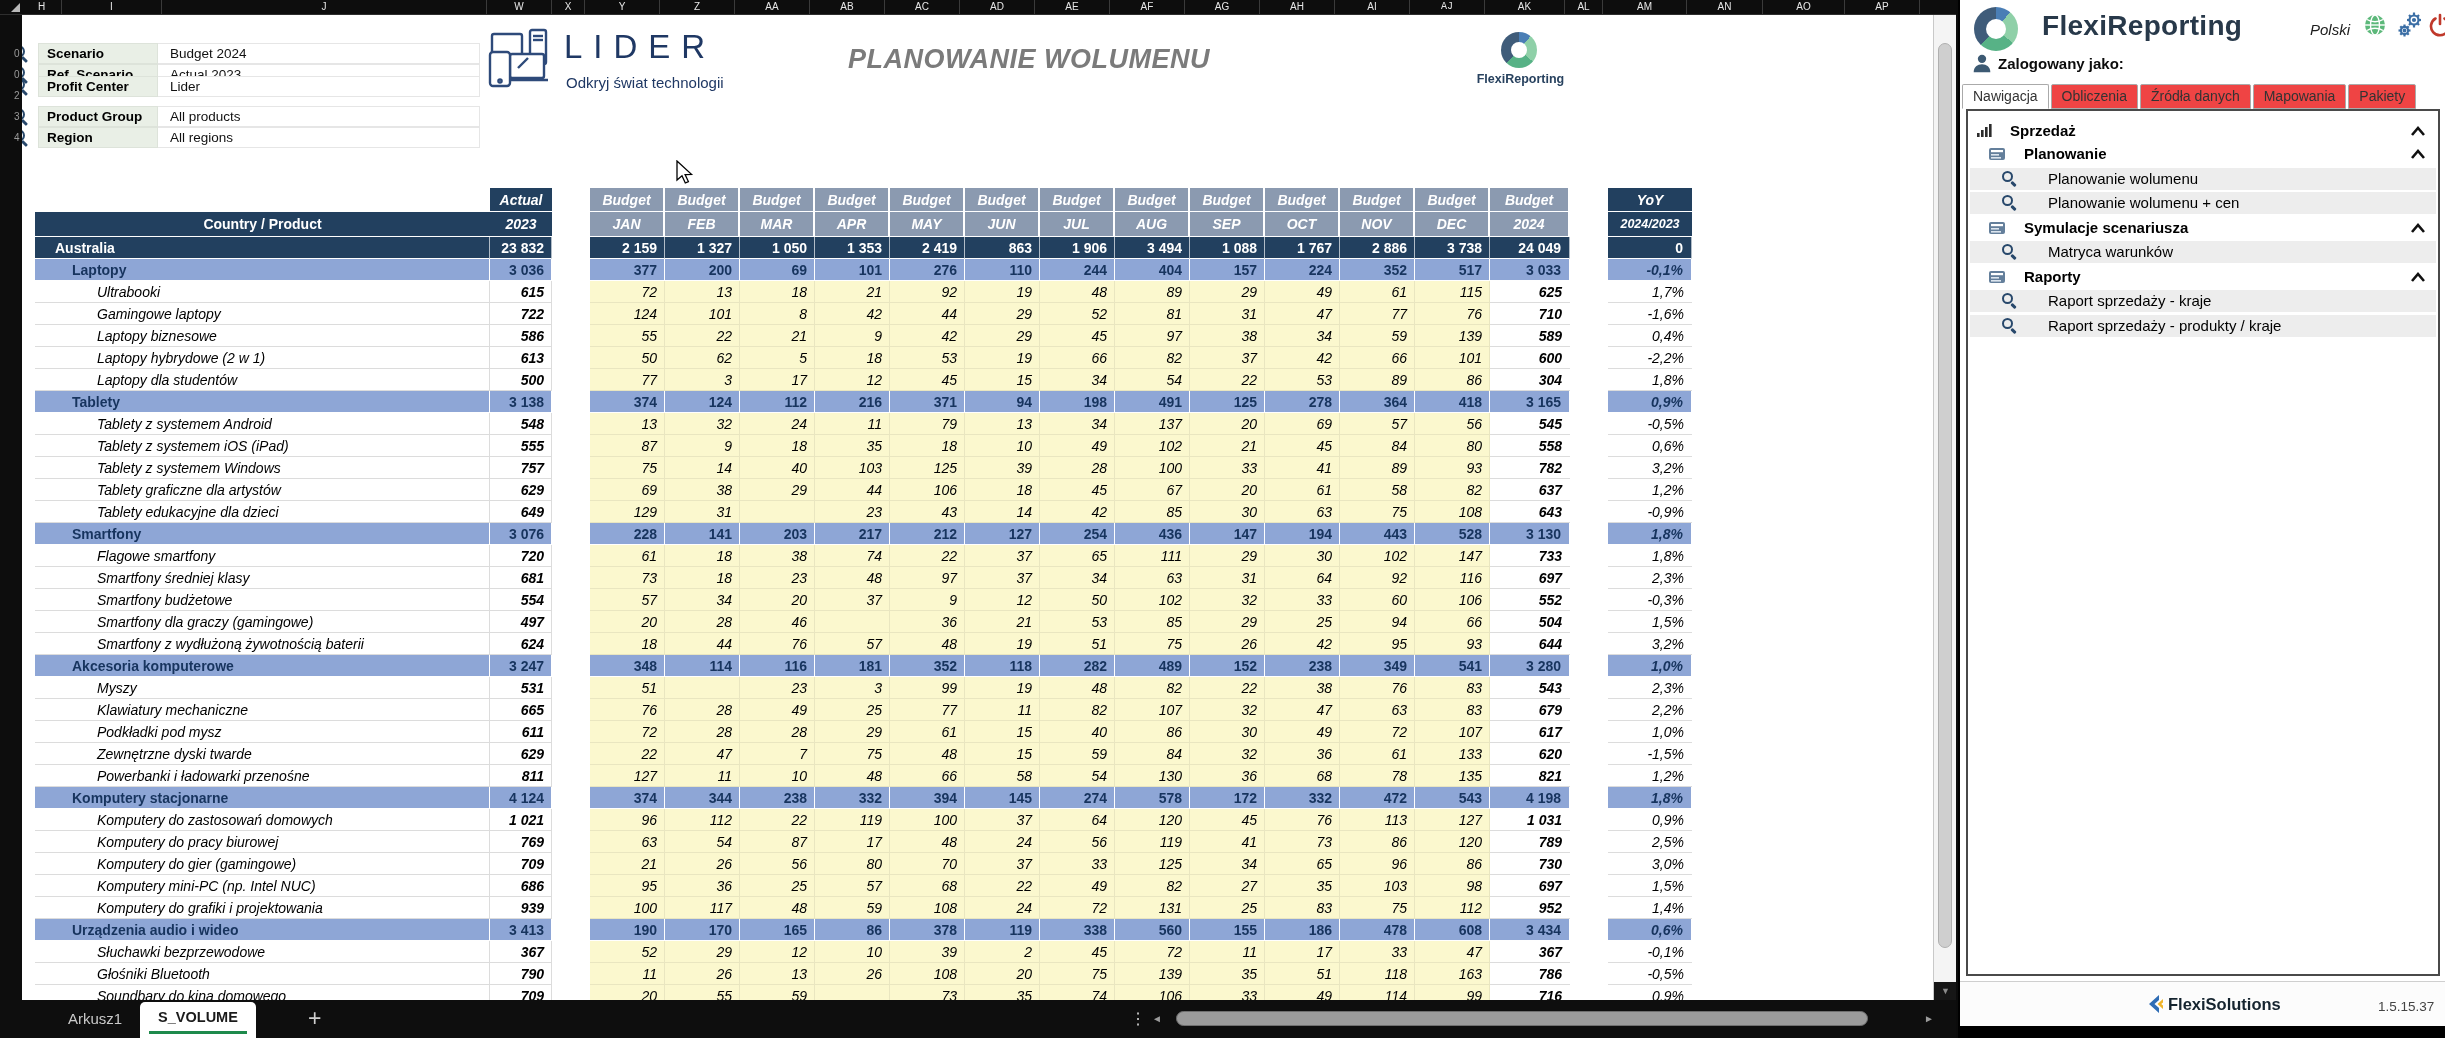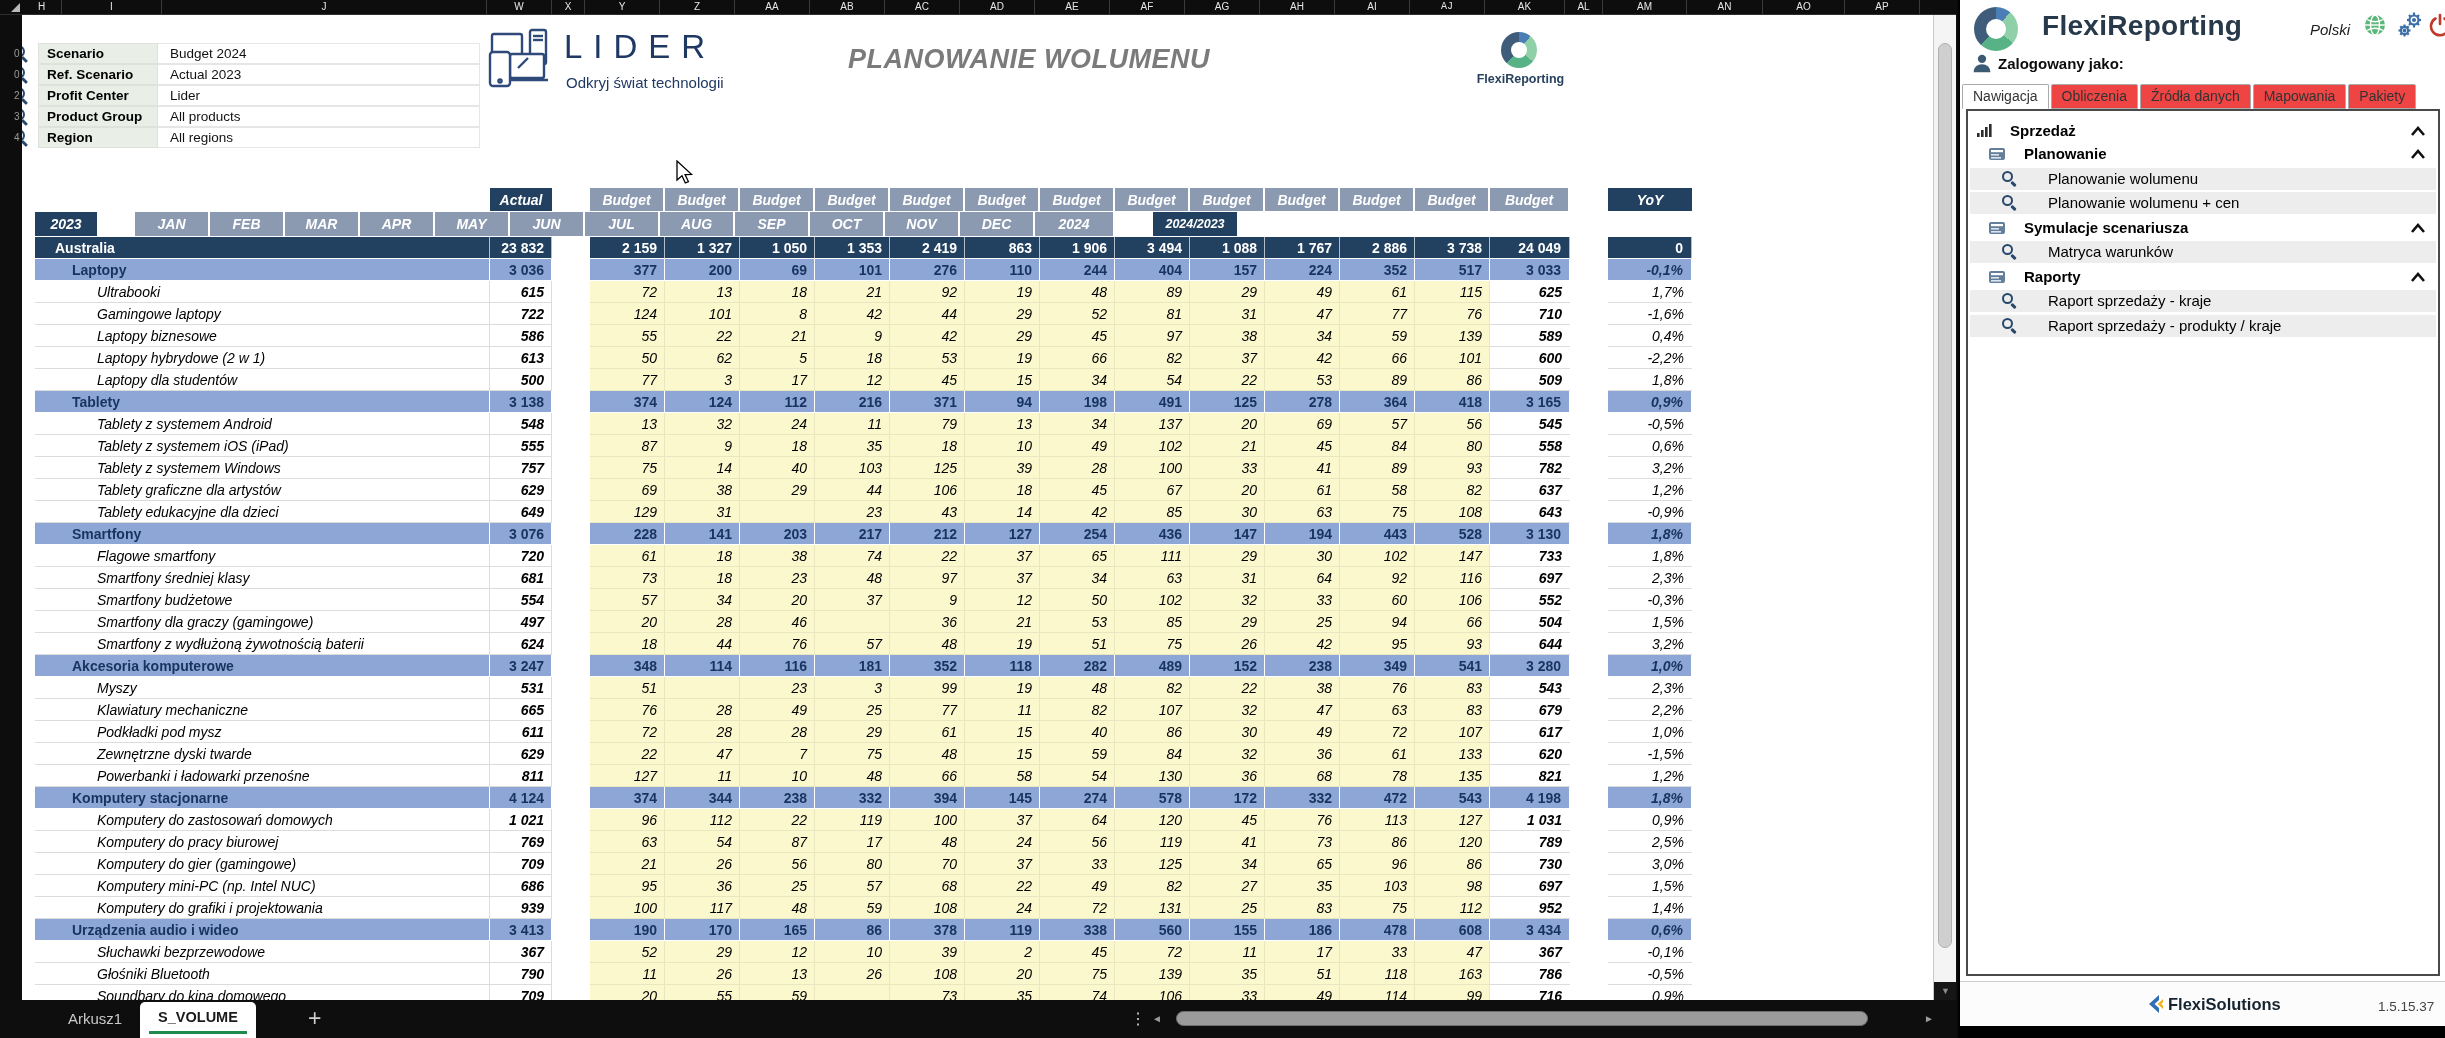--- a/index.html
+++ b/index.html
@@ -168,21 +168,21 @@
           <div class="f-label">Scenario</div>
           <div class="f-value">Budget 2024</div>
         </div>
         <div class="f-row" style="top: 64px; position: absolute;">
           <span class="f-zoom">
             <span class="mag"></span>
           </span>
           <div class="f-label">Ref. Scenario</div>
           <div class="f-value">Actual 2023</div>
         </div>
-        <div class="f-row" style="top: 85px; position: absolute;">
+        <div class="f-row" style="top: 76px; position: absolute;">
           <span class="f-zoom">
             <span class="mag"></span>
           </span>
           <div class="f-label">Profit Center</div>
           <div class="f-value">Lider</div>
         </div>
         <div class="f-row" style="top: 106px; position: absolute;">
           <span class="f-zoom">
             <span class="mag"></span>
           </span>
@@ -238,20 +238,21 @@
           <div class="c month h-month">Budget</div>
           <div class="c month h-month">Budget</div>
           <div class="c month h-month">Budget</div>
           <div class="c month h-month">Budget</div>
           <div class="c month h-month">Budget</div>
           <div class="c total h-month">Budget</div>
           <div class="c gap"></div>
           <div class="c yoy h-navy">YoY</div>
         </div>
         <div class="hrow hB">
+          <div class="c label h-navy h-cp">Country / Product</div>
           <div class="c actual h-navy">2023</div>
           <div class="c gap"></div>
           <div class="c month h-month">JAN</div>
           <div class="c month h-month">FEB</div>
           <div class="c month h-month">MAR</div>
           <div class="c month h-month">APR</div>
           <div class="c month h-month">MAY</div>
           <div class="c month h-month">JUN</div>
           <div class="c month h-month">JUL</div>
           <div class="c month h-month">AUG</div>
@@ -392,21 +393,21 @@
           <div class="c month">17</div>
           <div class="c month">12</div>
           <div class="c month">45</div>
           <div class="c month">15</div>
           <div class="c month">34</div>
           <div class="c month">54</div>
           <div class="c month">22</div>
           <div class="c month">53</div>
           <div class="c month">89</div>
           <div class="c month">86</div>
-          <div class="c total">509</div>
+          <div class="c total">304</div>
           <div class="c gap"></div>
           <div class="c yoy">1,8%</div>
         </div>
         <div class="row r-group">
           <div class="c label">Tablety</div>
           <div class="c actual">3 138</div>
           <div class="c gap"></div>
           <div class="c month">374</div>
           <div class="c month">124</div>
           <div class="c month">112</div>

